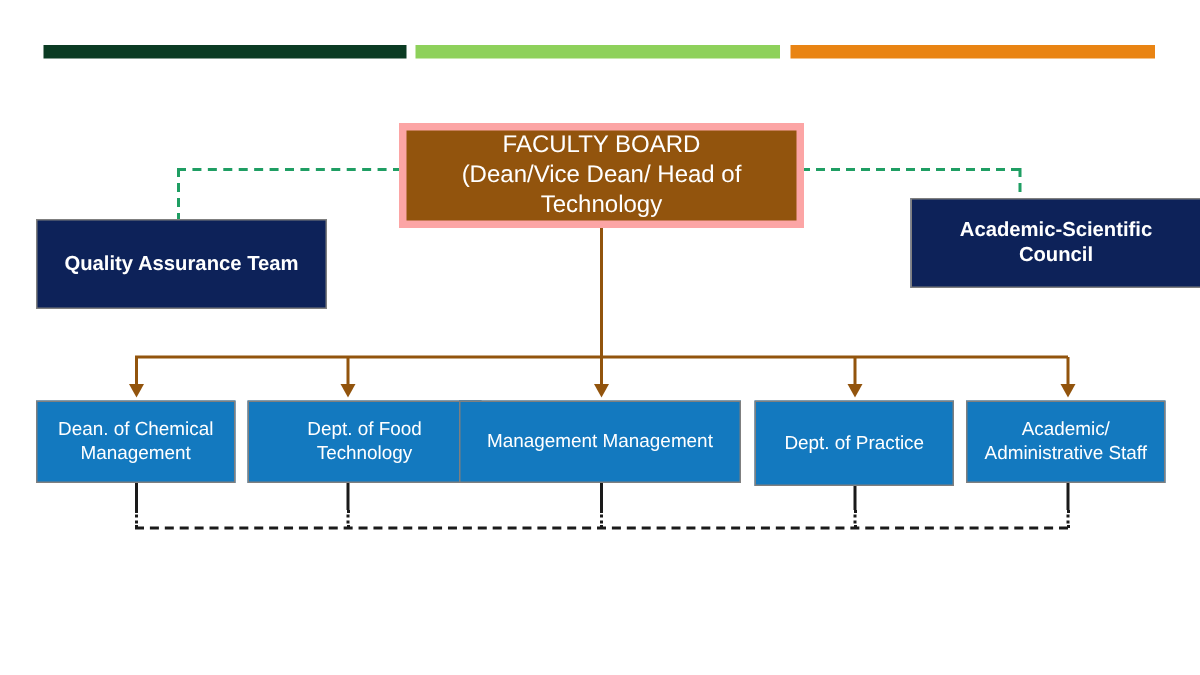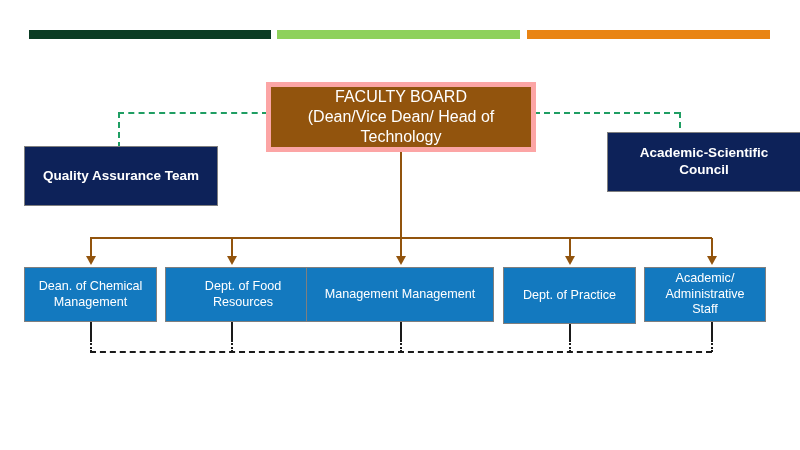--- a/index.html
+++ b/index.html
@@ -60,21 +60,21 @@
 
   
   #faculty-board      { left: 266px; top: 82px;  width: 270px; height: 70px; }
   #quality-assurance  { left: 24px;  top: 146px; width: 194px; height: 60px; }
   #academic-council   { left: 583px; top: 132px; width: 194px; height: 60px; margin-left: 24px; }
 
   #dept-chemical      { left: 24px;  top: 267px; width: 133px; height: 55px; }
   #dept-food          { left: 165px; top: 267px; width: 156px; height: 55px; }
   #dept-environmental { left: 306px; top: 267px; width: 188px; height: 55px; }
   #dept-practice      { left: 503px; top: 267px; width: 133px; height: 57px; }
-  #admin-staff        { left: 644px; top: 267px; width: 122px; height: 55px; }
+  #admin-staff        { left: 644px; top: 267px; width: 133px; height: 55px; }
 
   
   .conn { position: absolute; z-index: 1; }
 
   
   .dash-h-green {
     border-top: 2px dashed #1f9e63;
     height: 0;
   }
   .dash-v-green {
@@ -204,21 +204,21 @@
   <div class="box box-blue" id="dept-chemical">
     <div class="box-inner">
       <div>Dean. of Chemical</div>
       <div>Management</div>
     </div>
   </div>
 
   <div class="box box-blue" id="dept-food">
     <div class="box-inner">
       <div>Dept. of Food</div>
-      <div>Resources</div>
+      <div>Technology</div>
     </div>
   </div>
 
   <div class="box box-blue" id="dept-environmental">
     <div class="box-inner">
       <div>Management Management</div>
     </div>
   </div>
 
   <div class="box box-blue" id="dept-practice">

